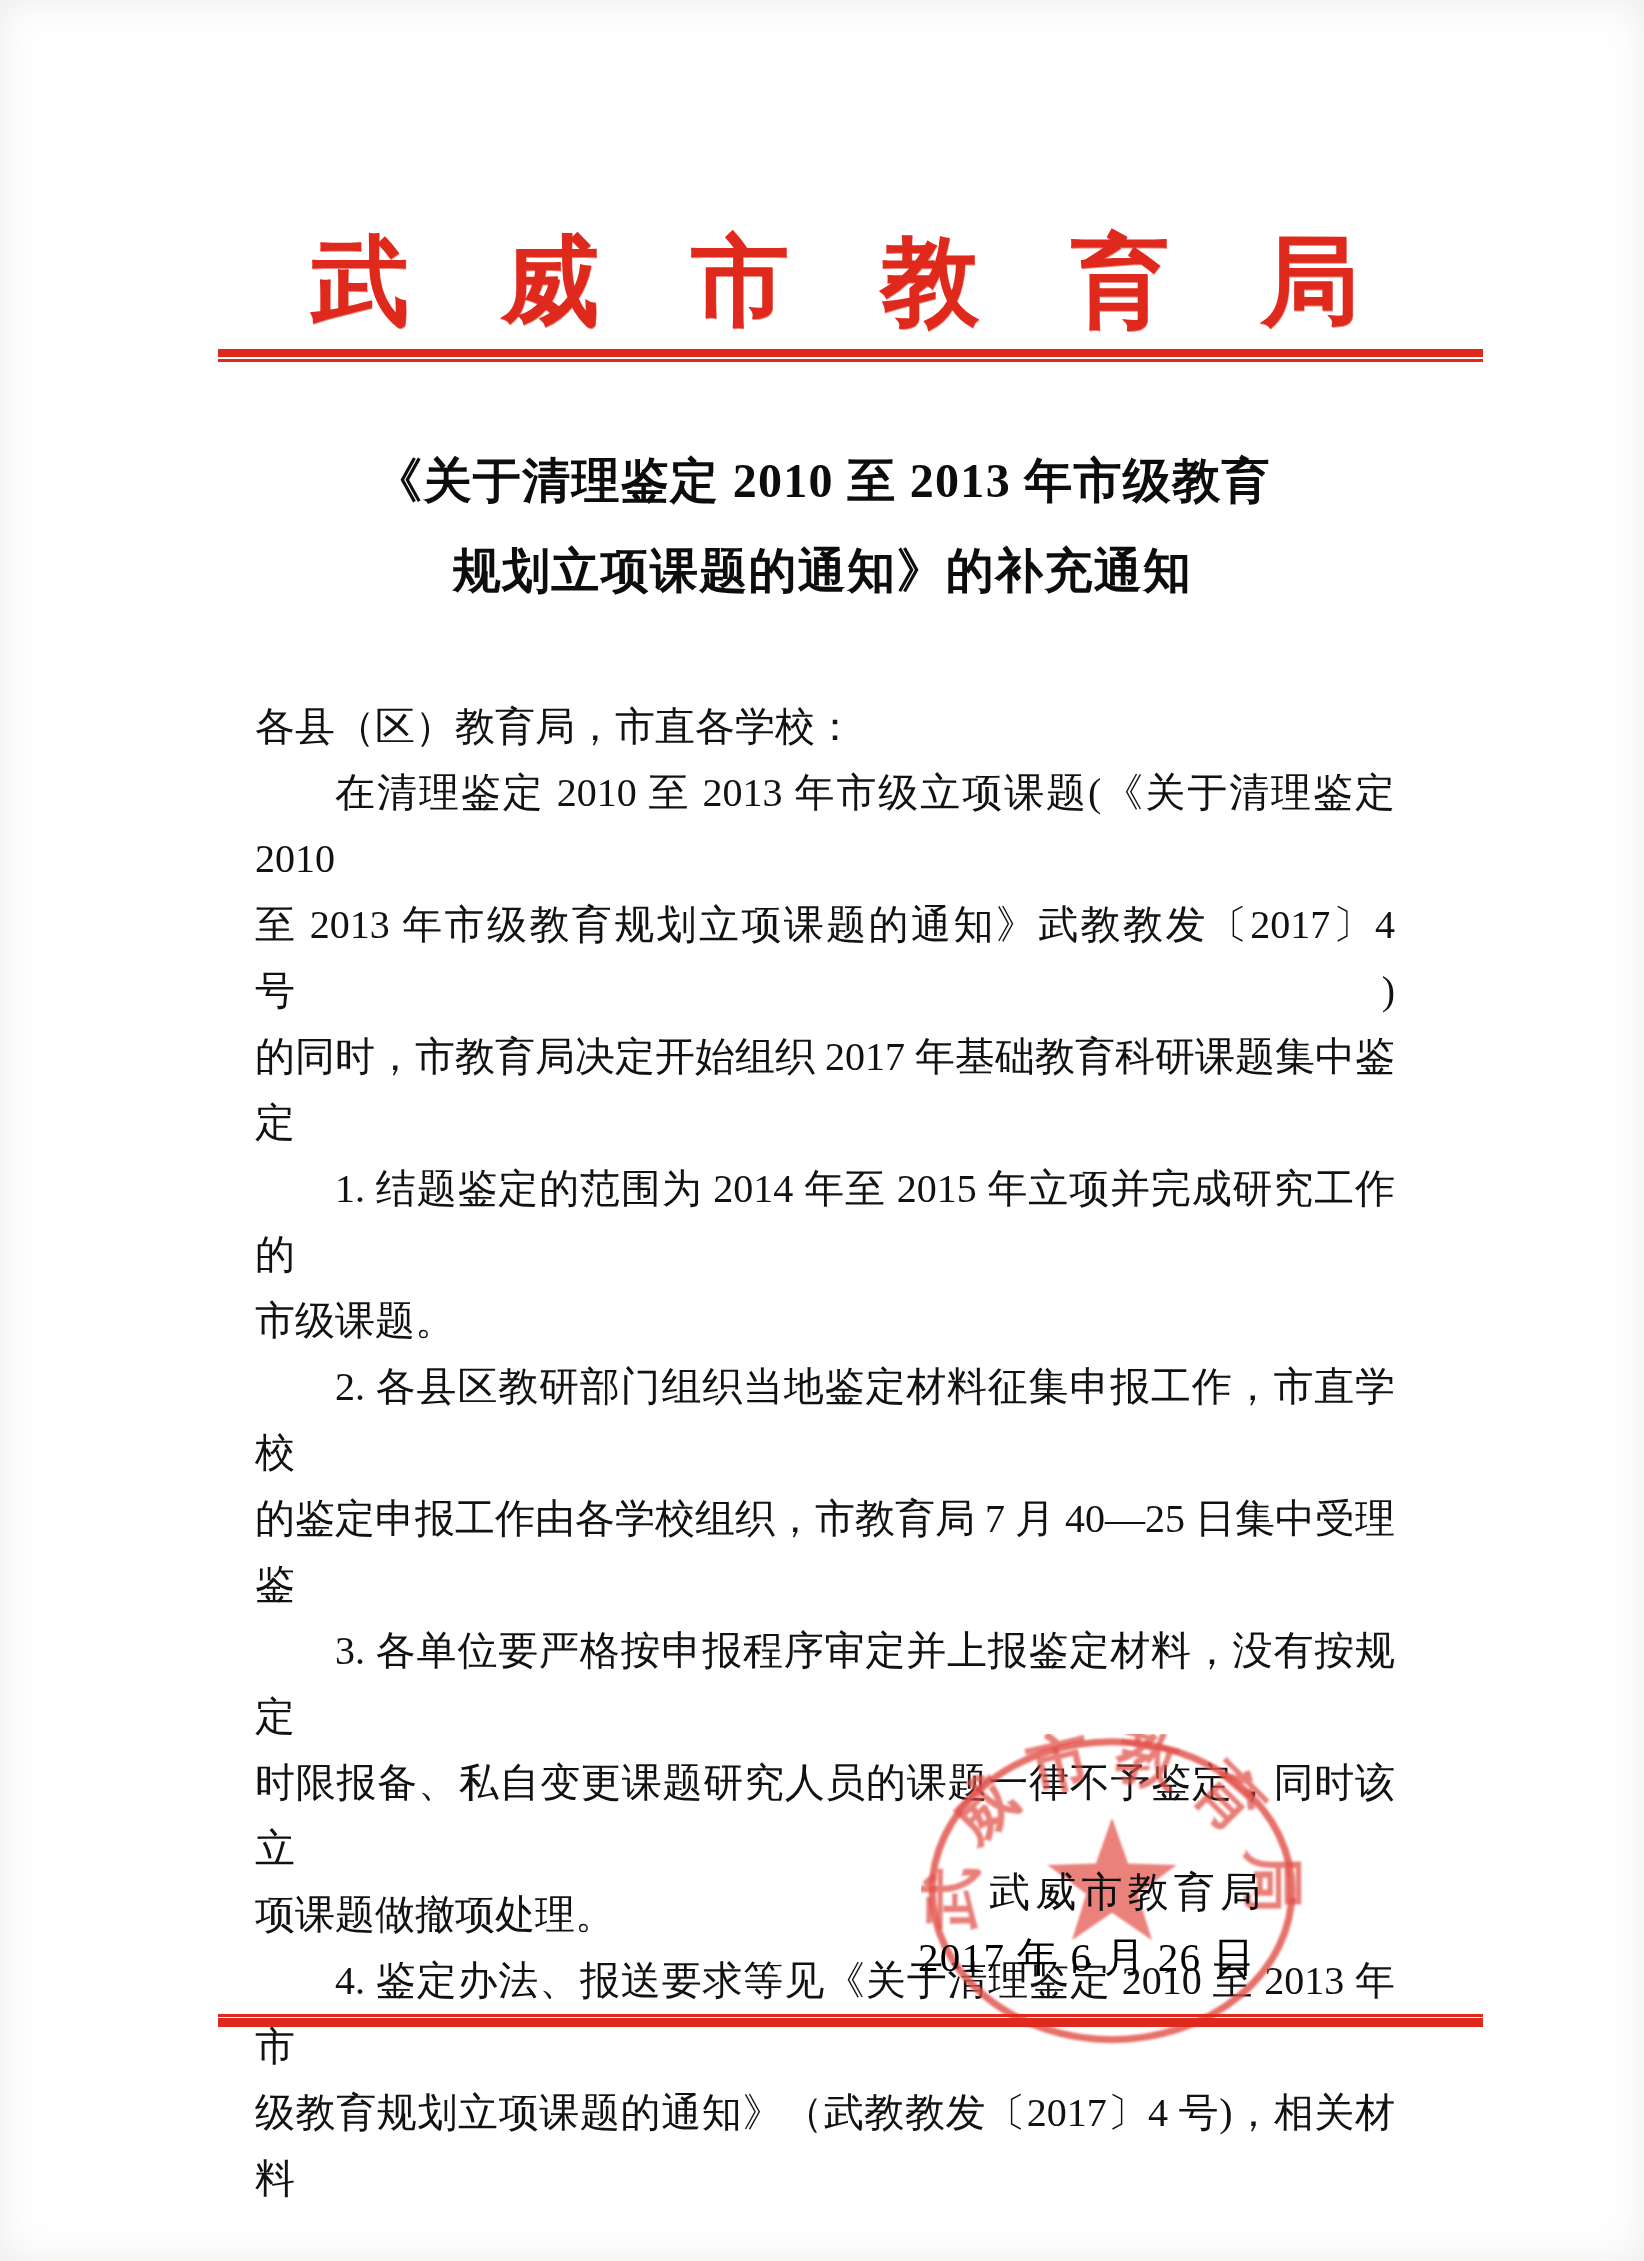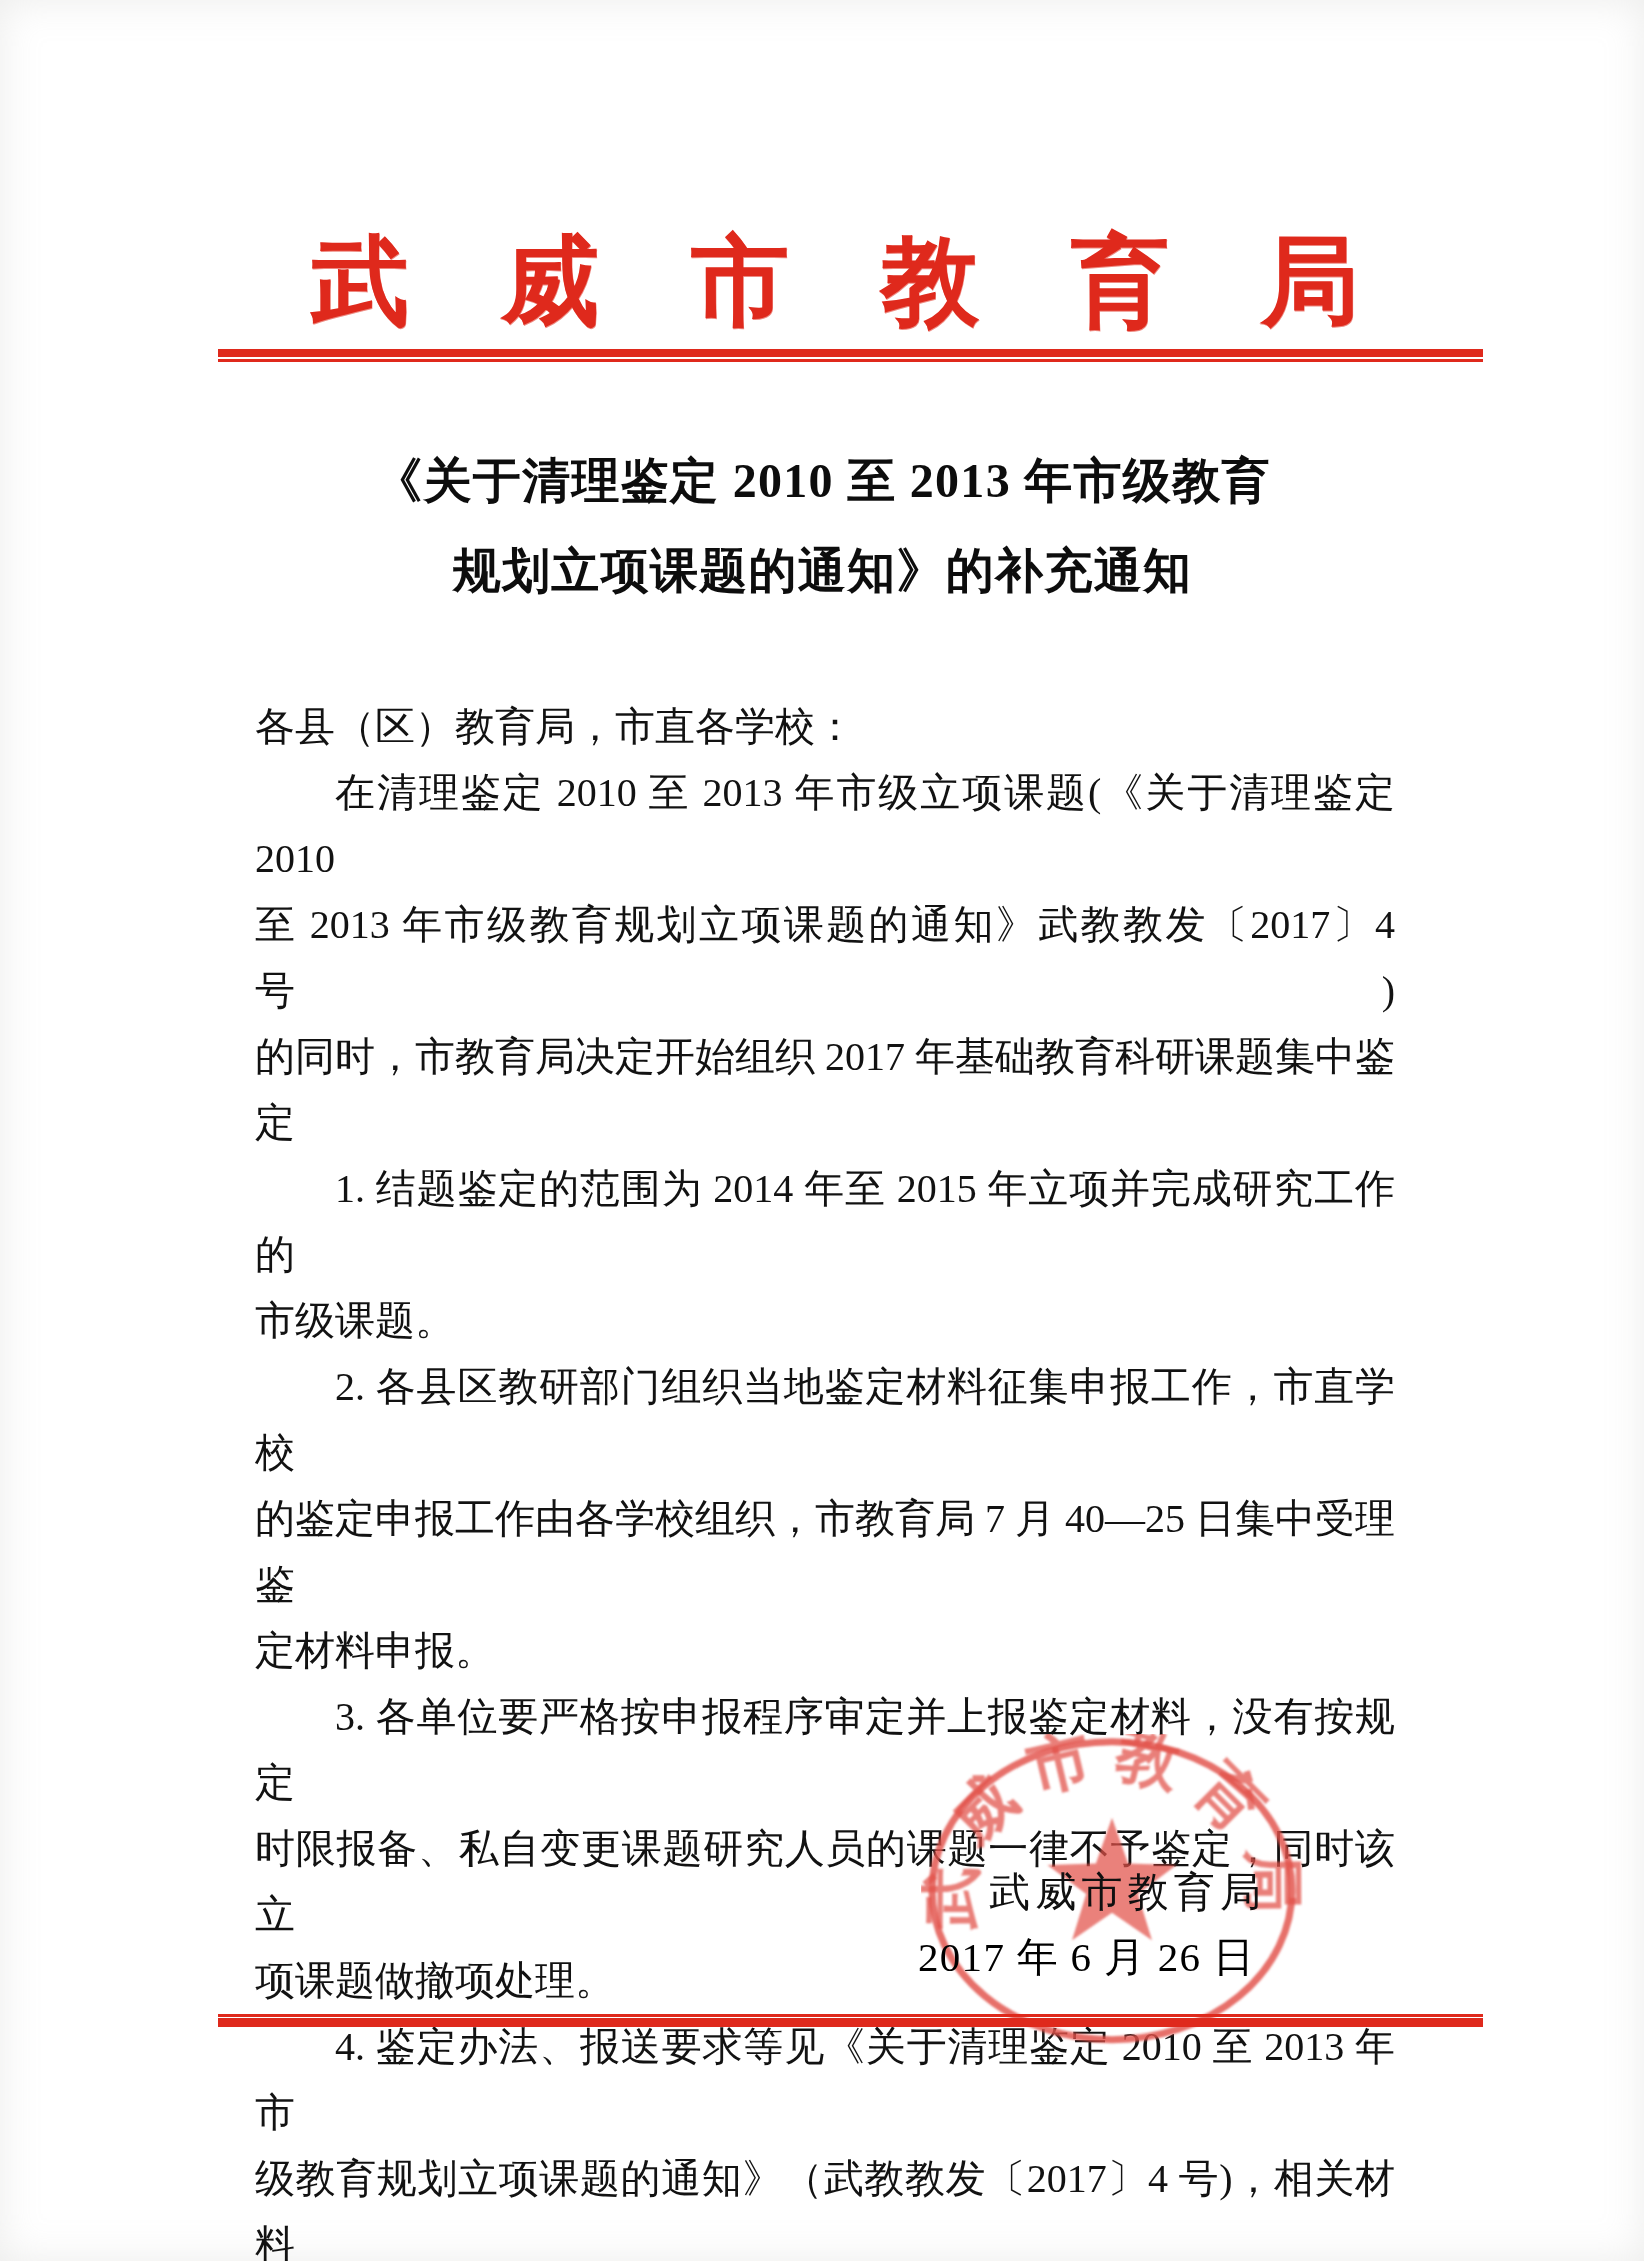--- a/index.html
+++ b/index.html
@@ -86,21 +86,20 @@
 
   <div class="abs body">
     <div class="line">各县（区）教育局，市直各学校：</div>
     <div class="line fill indent">在清理鉴定 2010 至 2013 年市级立项课题(《关于清理鉴定 2010</div>
     <div class="line fill">至 2013 年市级教育规划立项课题的通知》武教教发〔2017〕4 号)</div>
     <div class="line fill">的同时，市教育局决定开始组织 2017 年基础教育科研课题集中鉴定</div>
     <div class="line fill indent">1. 结题鉴定的范围为 2014 年至 2015 年立项并完成研究工作的</div>
     <div class="line">市级课题。</div>
     <div class="line fill indent">2. 各县区教研部门组织当地鉴定材料征集申报工作，市直学校</div>
     <div class="line fill">的鉴定申报工作由各学校组织，市教育局 7 月 40—25 日集中受理鉴</div>
-    <div class="line">定材料申报。</div>
     <div class="line fill indent">3. 各单位要严格按申报程序审定并上报鉴定材料，没有按规定</div>
     <div class="line fill">时限报备、私自变更课题研究人员的课题一律不予鉴定，同时该立</div>
     <div class="line">项课题做撤项处理。</div>
     <div class="line fill indent">4. 鉴定办法、报送要求等见《关于清理鉴定 2010 至 2013 年市</div>
     <div class="line fill">级教育规划立项课题的通知》（武教教发〔2017〕4 号)，相关材料</div>
 
   </div>
 
   <svg class="abs stamp" viewBox="0 0 592 490" xmlns="http://www.w3.org/2000/svg">
     <defs>

